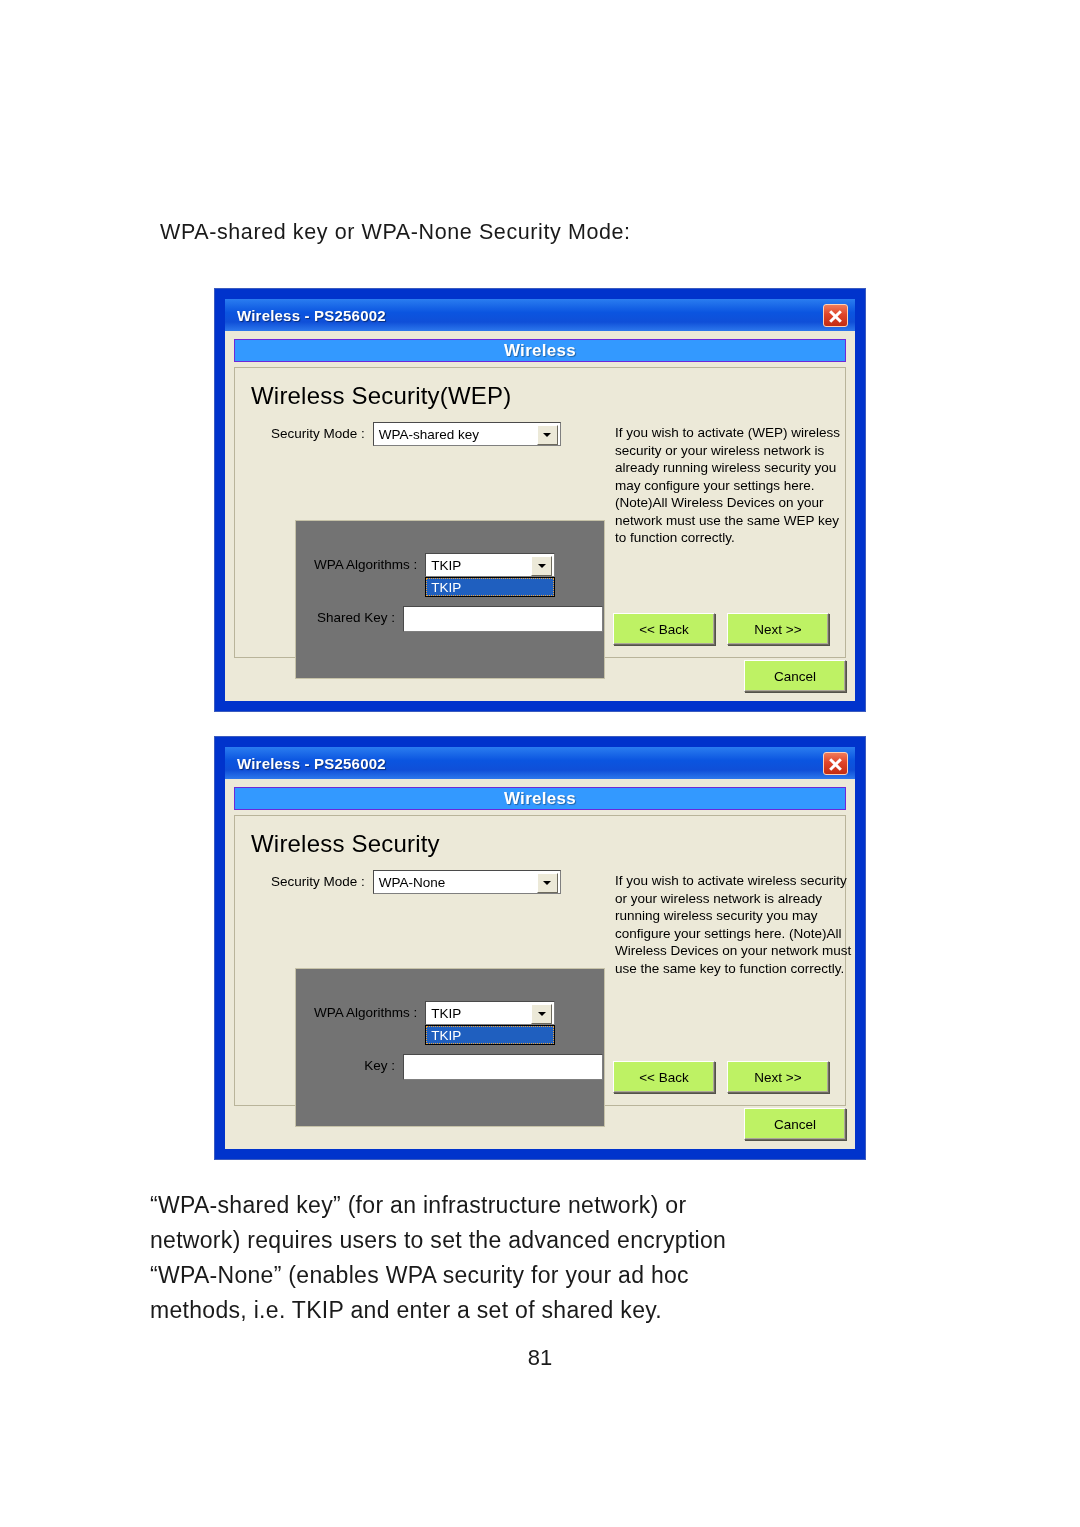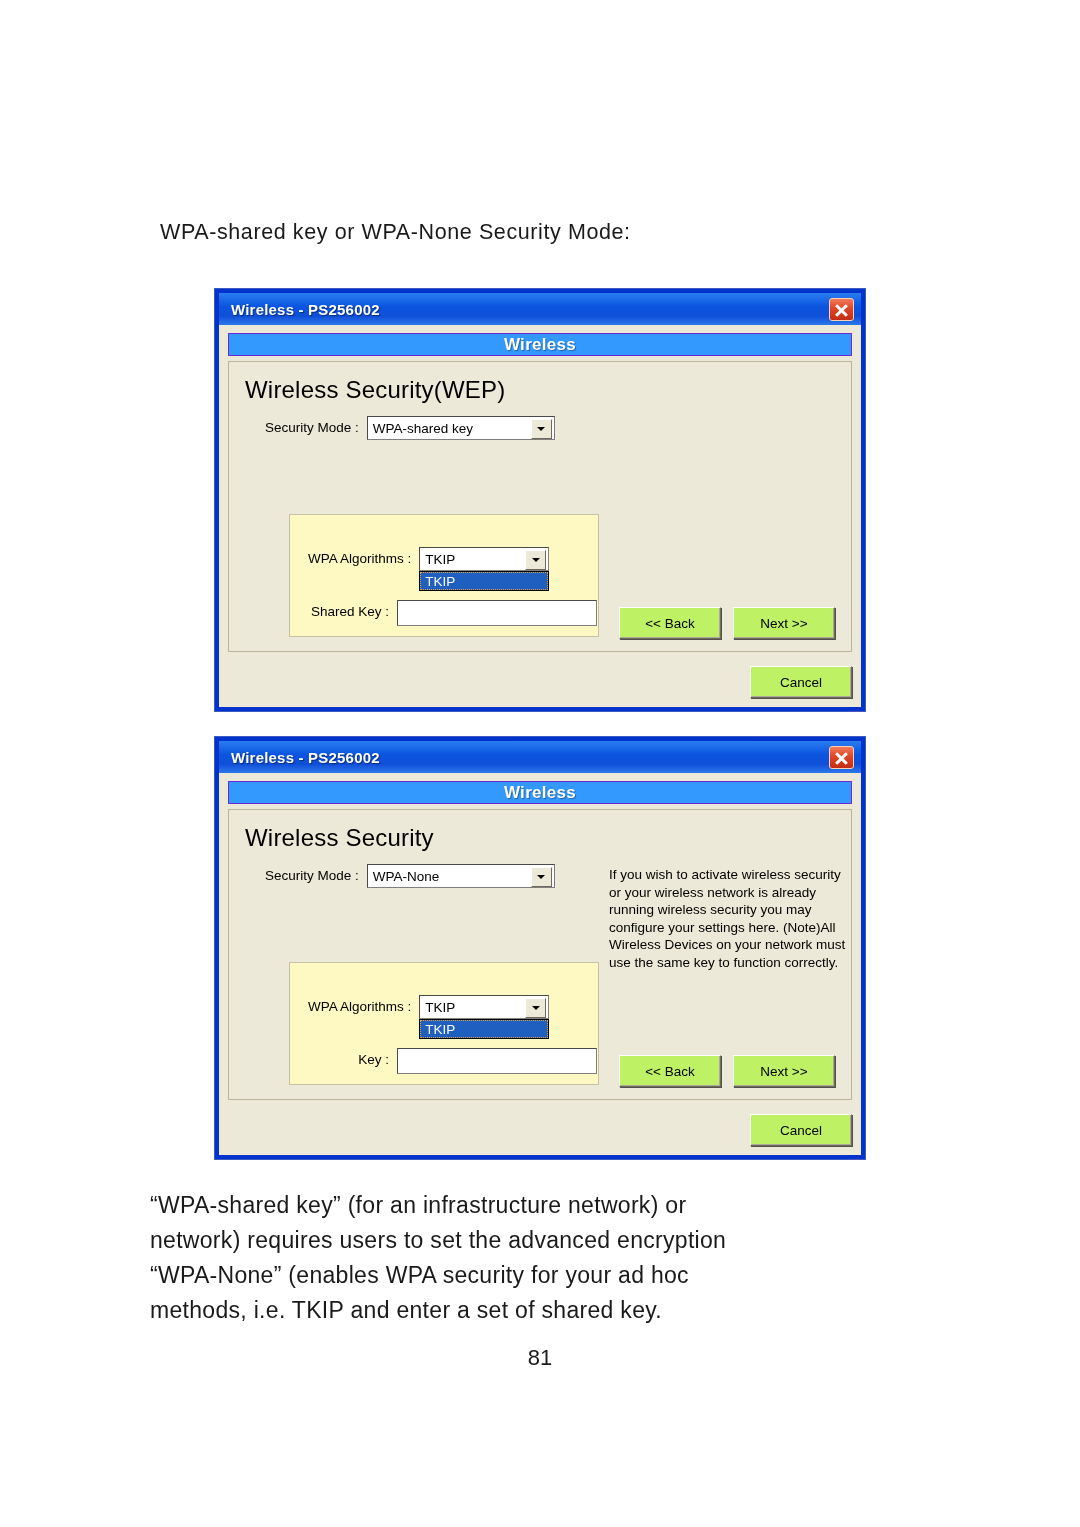--- a/index.html
+++ b/index.html
@@ -48,21 +48,21 @@
     font-size: 22px;
     color: #1a1a1a;
   }
 
   
   .dialog {
     position: absolute;
     box-sizing: border-box;
     background: #0033cc;
     border: 1px solid #3b5bbf;
-    padding: 4px;
+    padding: 10px;
   }
   .dlg-1 { left: 214px; top: 288px; width: 652px; height: 424px; }
   .dlg-2 { left: 214px; top: 736px; width: 652px; height: 424px; }
 
   .titlebar {
     position: relative;
     height: 32px;
     background: linear-gradient(to bottom, #2a7df0 0%, #0b55e0 42%, #0f4fd8 72%, #2d78ec 100%);
     display: flex;
     align-items: center;
@@ -202,24 +202,24 @@
     line-height: 17.5px;
     color: #000;
   }
 
   
   .group-box {
     position: absolute;
     left: 60px;
     top: 152px;
     width: 310px;
-    height: 123px;
+    height: 159px;
     box-sizing: border-box;
     border: 1px solid #c6c2a8;
-    background: #fef9c3;
+    background: #737373;
   }
   .group-row {
     position: absolute;
     display: flex;
     align-items: flex-start;
   }
   .algo-row { left: 18px; top: 32px; }
   .algo-combo { width: 130px; margin-left: 8px; }
 
   .dropdown-list {
@@ -303,20 +303,21 @@
       <div class="mode-row">
         <span class="field-label">Security Mode :</span>
         <div class="combo mode-combo">
           <span>WPA-shared key</span>
           <span class="arrow-box">
               <span class="arrow-down"></span>
             </span>
         </div>
       </div>
 
+      <div class="help-text">If you wish to activate (WEP) wireless security or your wireless network is already running wireless security you may configure your settings here. (Note)All Wireless Devices on your network must use the same WEP key to function correctly.</div>
 
       <div class="group-box">
         <div class="group-row algo-row">
           <span class="field-label">WPA Algorithms :</span>
           <div style="position:relative;">
             <div class="combo algo-combo">
               <span>TKIP</span>
               <span class="arrow-box">
                   <span class="arrow-down"></span>
                 </span>

